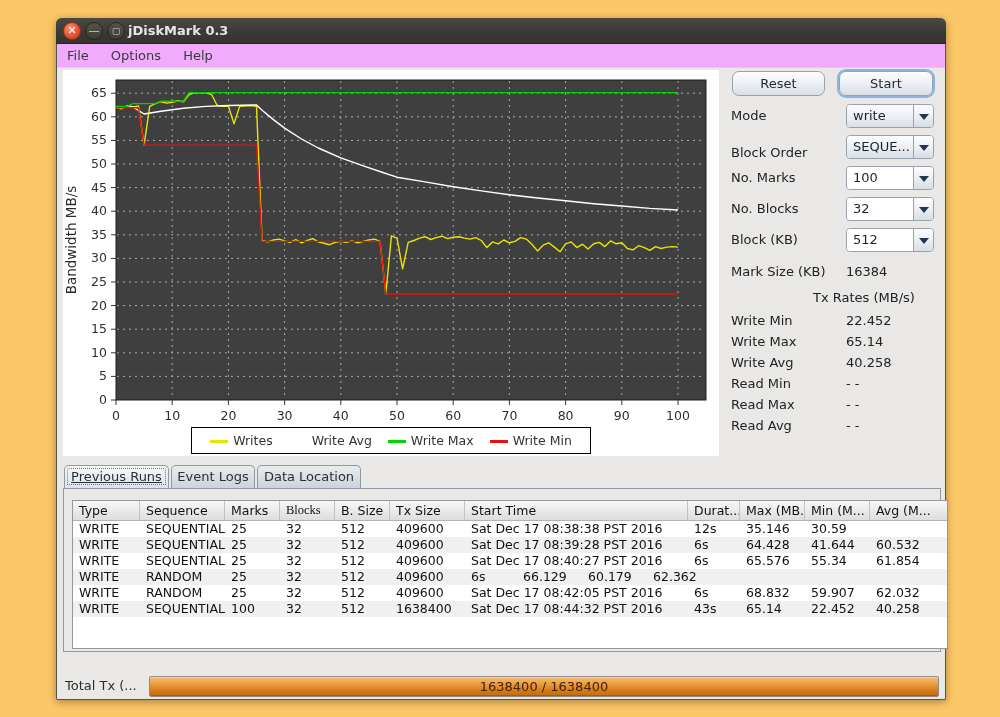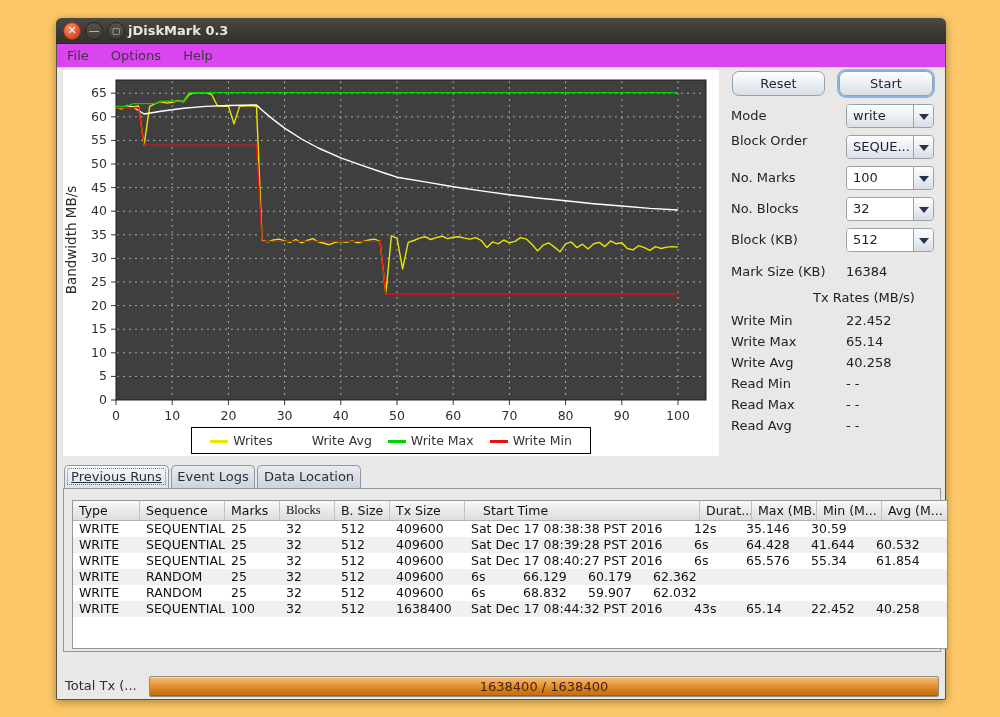--- a/index.html
+++ b/index.html
@@ -14,21 +14,21 @@
               border-radius:6px 6px 0 0; border-bottom:1px solid #26241f; }
   .tb-btn { position:absolute; top:4px; width:18px; height:18px; border-radius:50%;
             font-size:11px; line-height:16px; text-align:center; cursor:default; }
   .tb-close { left:7px;  background:radial-gradient(circle at 35% 30%,#f58f68,#e2502c 60%,#c73e1d);
               border:1px solid #9c3012; color:#fff; font-weight:bold; }
   .tb-min   { left:29px; background:linear-gradient(#55524b,#3e3c36); border:1px solid #27251f; color:#d8d3cc; }
   .tb-max   { left:51px; background:linear-gradient(#55524b,#3e3c36); border:1px solid #27251f; color:#d8d3cc; font-size:9px; }
   .tb-title { position:absolute; left:72px; top:5px; color:#e9e6e2; font-size:13px; font-weight:bold; }
   
   .menubar { position:absolute; left:0; top:26px; width:888px; height:24px;
-             background:#d946ef; border-bottom:1px solid #d6d4d0; }
+             background:#f0abfc; border-bottom:1px solid #d6d4d0; }
   .menu-item { display:inline-block; padding:4px 7px 0 7px; margin-left:3px; font-size:13px; color:#3a3a3a; }
   
   .chart-panel { position:absolute; left:6px; top:52px; width:656px; height:386px; background:#fff; }
   .legend { position:absolute; left:0; right:0; top:357px; text-align:center; }
   .legend-inner { display:inline-block; background:#fff; border:1px solid #000; padding:2px 10px 4px 10px; }
   .legend-item { display:inline-block; margin:0 8px; font-size:12.5px; color:#333; }
   .legend-swatch { display:inline-block; width:18px; height:3px; vertical-align:middle; margin-right:5px; }
   
   .side-panel { position:absolute; left:662px; top:52px; width:226px; height:390px; font-size:13px; color:#222; }
   .nbtn { position:absolute; height:25px; border:1px solid #98a2ad; border-radius:7px;
@@ -186,21 +186,21 @@
     <div class="side-panel">
       <button class="nbtn btn-reset">Reset</button>
       <button class="nbtn btn-start">Start</button>
 
       <div class="frow-label" style="top:34px">Mode</div>
       <div class="combo" style="top:34px">
         <div class="combo-text">write</div>
         <div class="combo-arrow"></div>
       </div>
 
-      <div class="frow-label" style="top:59px">Block Order</div>
+      <div class="frow-label" style="top:71px">Block Order</div>
       <div class="combo" style="top:65px">
         <div class="combo-text">SEQUE...</div>
         <div class="combo-arrow"></div>
       </div>
 
       <div class="frow-label" style="top:96px">No. Marks</div>
       <div class="combo editable" style="top:96px">
         <div class="combo-text">100</div>
         <div class="combo-arrow"></div>
       </div>
@@ -244,21 +244,21 @@
 
     <div class="tab-panel">
       <div class="grid-table">
         <div class="gt-header" id="table-header">
             <div class="gt-hcell" style="width: 67px;">Type</div>
             <div class="gt-hcell" style="width: 85px;">Sequence</div>
             <div class="gt-hcell" style="width: 55px;">Marks</div>
             <div class="gt-hcell" style="width: 55px; font-family: Liberation Serif, serif;">Blocks</div>
             <div class="gt-hcell" style="width: 55px;">B. Size</div>
             <div class="gt-hcell" style="width: 75px;">Tx Size</div>
-            <div class="gt-hcell" style="width: 223px; margin-left: 12px;">Start Time</div>
+            <div class="gt-hcell" style="width: 223px;">Start Time</div>
             <div class="gt-hcell" style="width: 52px;">Durat...</div>
             <div class="gt-hcell" style="width: 65px;">Max (MB...</div>
             <div class="gt-hcell" style="width: 65px;">Min (M...</div>
             <div class="gt-hcell" style="width: 79px;">Avg (M...</div>
           </div>
         <div id="table-body">
             <div class="gt-row">
               <div class="gt-cell" style="width: 67px;">WRITE</div>
               <div class="gt-cell" style="width: 85px;">SEQUENTIAL</div>
               <div class="gt-cell" style="width: 55px;">25</div>
@@ -309,20 +309,21 @@
               <div class="gt-cell" style="width: 65px;">60.179</div>
               <div class="gt-cell" style="width: 79px;">62.362</div>
             </div>
             <div class="gt-row">
               <div class="gt-cell" style="width: 67px;">WRITE</div>
               <div class="gt-cell" style="width: 85px;">RANDOM</div>
               <div class="gt-cell" style="width: 55px;">25</div>
               <div class="gt-cell" style="width: 55px;">32</div>
               <div class="gt-cell" style="width: 55px;">512</div>
               <div class="gt-cell" style="width: 75px;">409600</div>
+              <div class="gt-cell" style="width: 223px;">Sat Dec 17 08:42:05 PST 2016</div>
               <div class="gt-cell" style="width: 52px;">6s</div>
               <div class="gt-cell" style="width: 65px;">68.832</div>
               <div class="gt-cell" style="width: 65px;">59.907</div>
               <div class="gt-cell" style="width: 79px;">62.032</div>
             </div>
             <div class="gt-row">
               <div class="gt-cell" style="width: 67px;">WRITE</div>
               <div class="gt-cell" style="width: 85px;">SEQUENTIAL</div>
               <div class="gt-cell" style="width: 55px;">100</div>
               <div class="gt-cell" style="width: 55px;">32</div>

